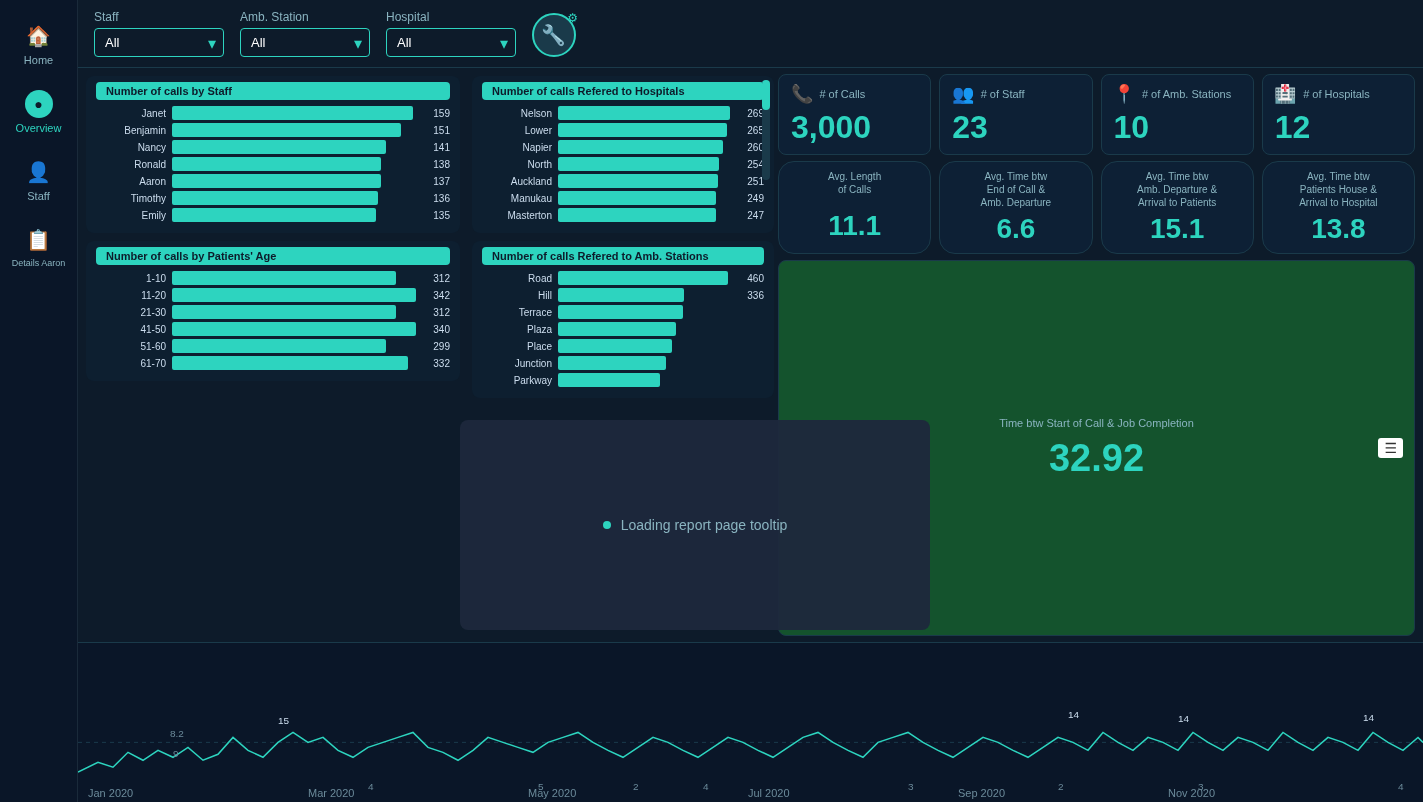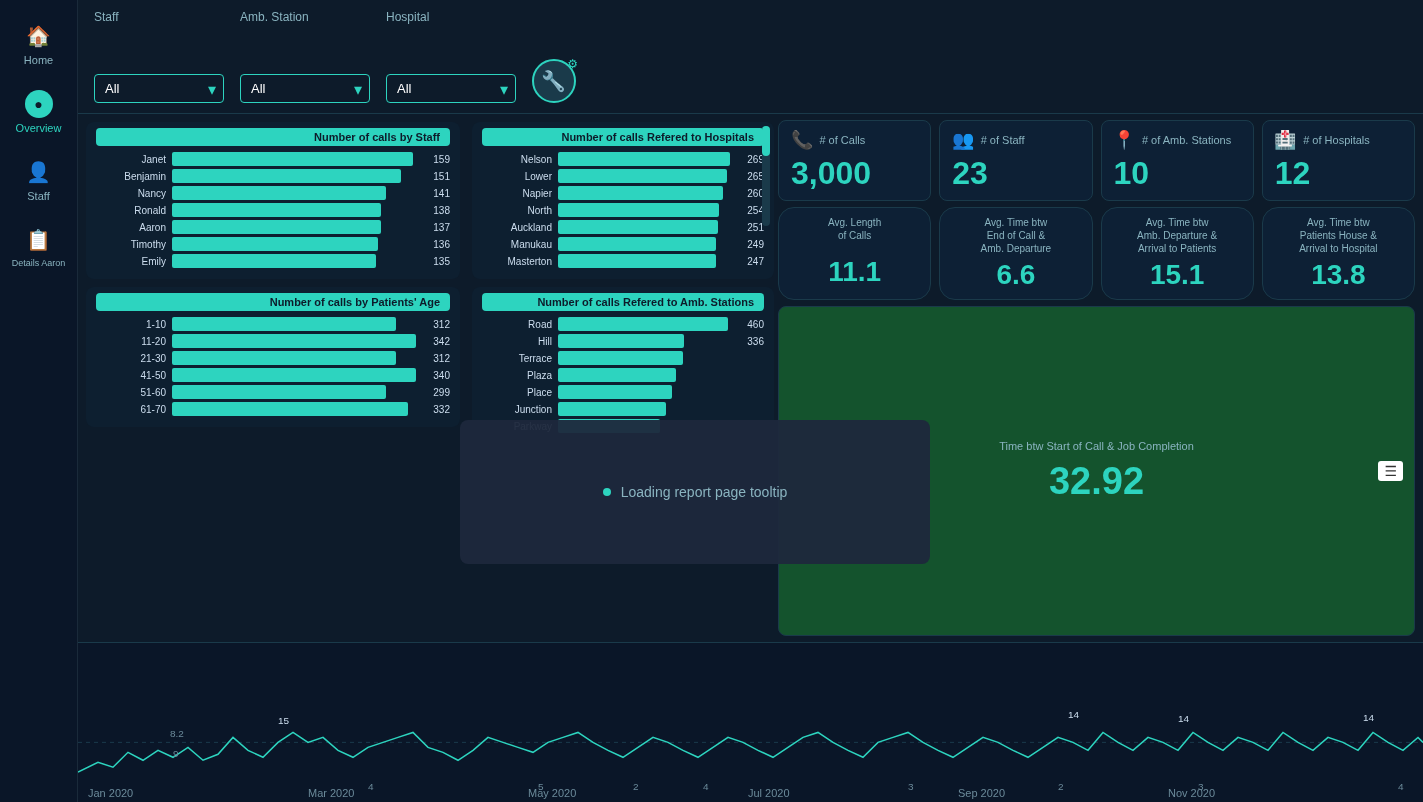--- a/index.html
+++ b/index.html
@@ -91,21 +91,20 @@
       padding: 6px 28px 6px 10px;
       font-size: 13px;
       border-radius: 4px;
       appearance: none;
       min-width: 130px;
       cursor: pointer;
       position: relative;
     }
     .select-wrapper {
       position: relative;
-      margin-top: 46px;
     }
     .select-wrapper::after {
       content: '▾';
       position: absolute;
       right: 8px;
       top: 50%;
       transform: translateY(-50%);
       color: #2dd4bf;
       pointer-events: none;
     }
@@ -149,21 +148,21 @@
       margin-bottom: 8px;
       padding: 6px 10px 8px;
     }
     .chart-card-title {
       background: #2dd4bf;
       color: #0d1b2a;
       font-size: 11px;
       font-weight: 600;
       padding: 3px 10px;
       border-radius: 4px;
-      text-align: right;
+      text-align: left;
       margin-bottom: 6px;
     }
     .bar-row {
       display: flex;
       align-items: center;
       margin-bottom: 3px;
       gap: 6px;
     }
     .bar-label {
       font-size: 10px;
@@ -262,21 +261,21 @@
       padding: 8px 4px;
       gap: 0;
     }
 
     
     .loading-overlay {
       position: absolute;
       left: 460px;
       top: 420px;
       width: 470px;
-      height: 144px;
+      height: 210px;
       background: rgba(30, 40, 60, 0.95);
       border-radius: 8px;
       display: flex;
       align-items: center;
       justify-content: center;
       z-index: 100;
     }
     .loading-text {
       color: #8ab4c0;
       font-size: 14px;

